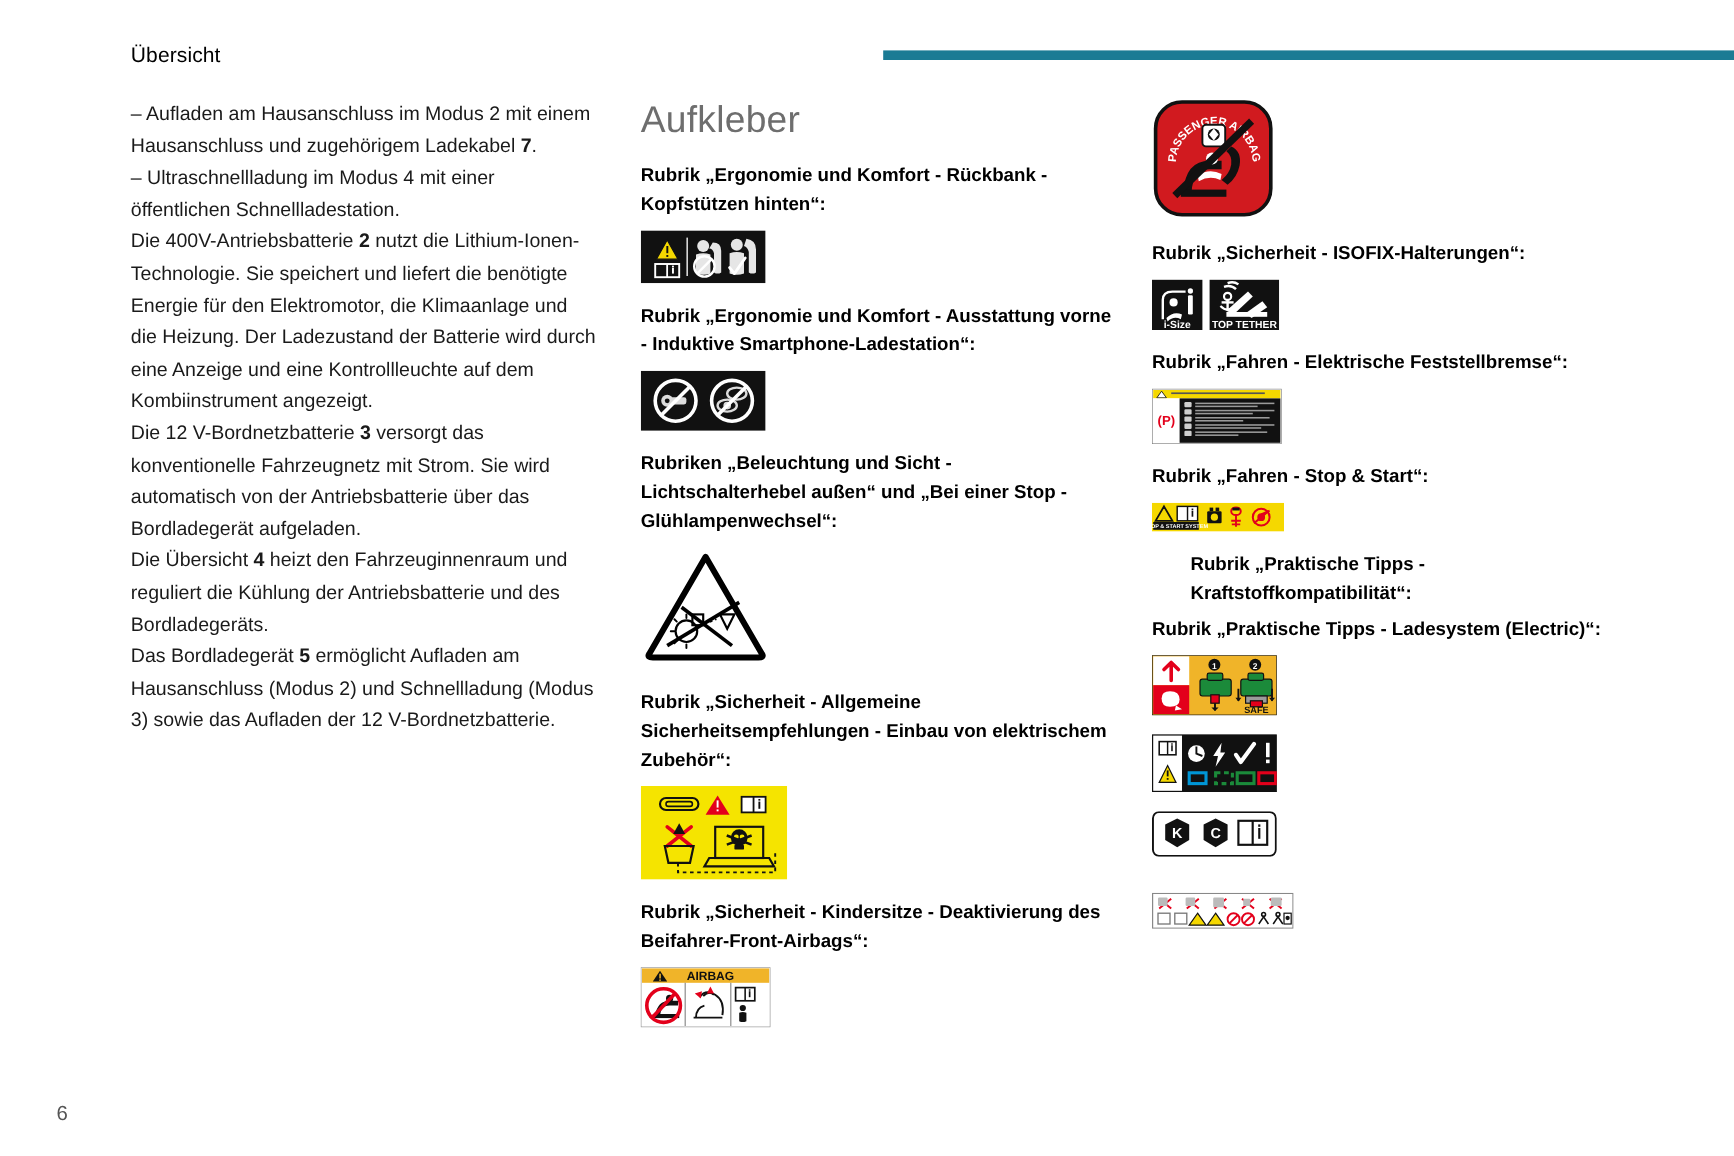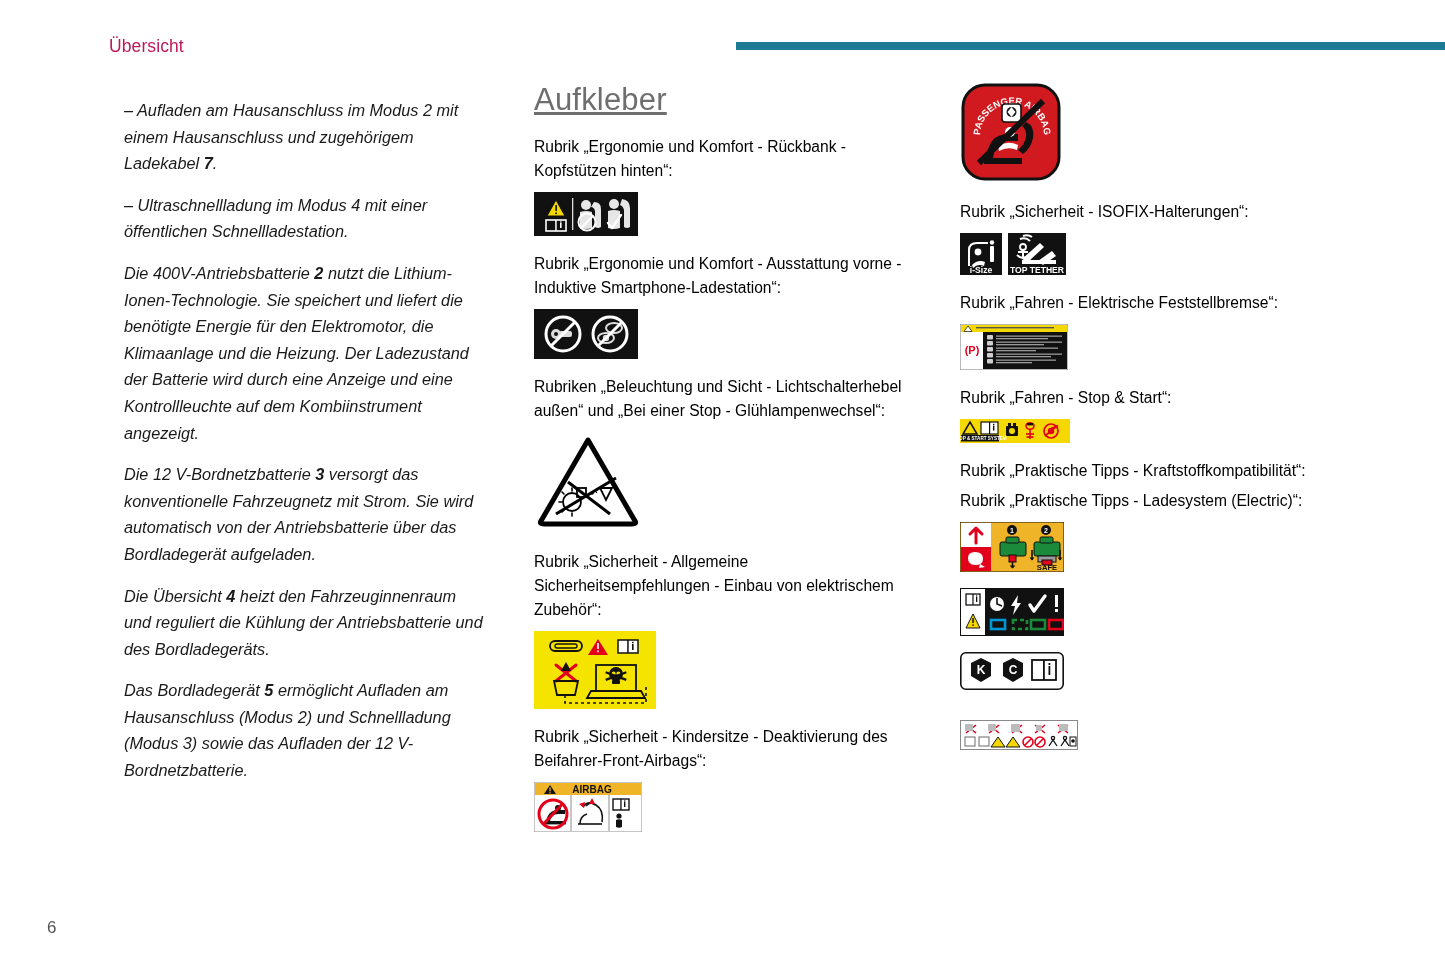--- a/index.html
+++ b/index.html
@@ -19,63 +19,61 @@
   
   #header {
     position: absolute;
     left: 0; top: 0;
     width: 1445px; height: 72px;
   }
   #header-title {
     position: absolute;
     left: 109px; top: 36px;
     font-size: 17.5px;
-    color: #be185d;
+    color: #000000;
     letter-spacing: .1px;
     white-space: nowrap;
   }
   #header-rule {
     position: absolute;
     left: 736px; top: 42px;
     width: 709px; height: 8px;
     background: #1b7b94;
   }
 
   
   .col { position: absolute; top: 82px; }
   #col-left   { left: 109px;  width: 390px; }
   #col-mid    { left: 534px;  width: 392px; }
   #col-right  { left: 960px;  width: 392px; }
 
   .body-text {
     font-size: 16.3px;
     line-height: 26.6px;
     color: #1a1a1a;
-    margin: 15px;
-    font-style: italic;
+    margin: 0;
   }
   .body-text b { font-weight: bold; }
 
   .section-title {
     font-size: 31px;
     font-weight: normal;
     color: #6e6e6e;
     margin: 0 0 17px 0;
     letter-spacing: .2px;
-    text-decoration: underline;
   }
 
   .caption {
     font-size: 15.6px;
     line-height: 24px;
-    font-weight: normal;
+    font-weight: bold;
     color: #000;
     margin: 0 0 9px 0;
   }
-  .caption.tight { margin-bottom: 6px; }
+  .caption.tight { margin-bottom: 6px; margin-left: 32px; }
 
   .sticker-block { margin: 0 0 16px 0; }
 
   
   .stk { display: block; }
 
   
   #page-number {
     position: absolute;
     left: 47px; top: 918px;

